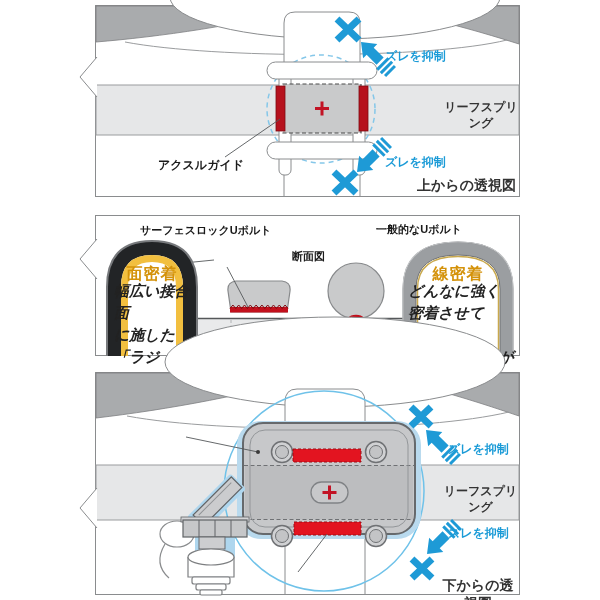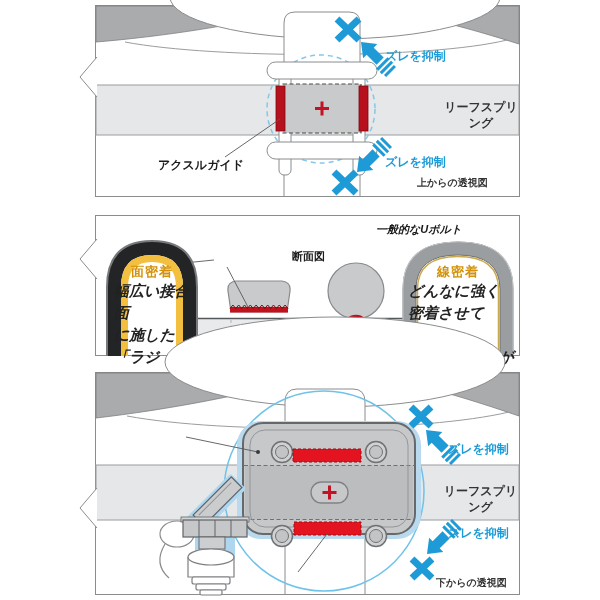--- a/index.html
+++ b/index.html
@@ -7,23 +7,23 @@
           font-family:"Liberation Sans","DejaVu Sans",sans-serif;}
   .panel{position:absolute;}
   svg.art{position:absolute;left:0;top:0;overflow:visible;}
   .lbl{position:absolute;font-weight:bold;white-space:pre-line;line-height:1.3;
        color:#1a1a1a;pointer-events:none;}
   .lbl.blue{color:#1b9bd7;}
   .lbl.gold{color:#d4920a;letter-spacing:1px;}
   .lbl.dim{color:#333;text-align:center;}
   .lbl.center{text-align:center;}
   .fs10{font-size:12px;}
-  .fs105{font-size:13px;}
+  .fs105{font-size:16px;}
   .fs11{font-size:11px;}
-  .fs115{font-size:10px;}
+  .fs115{font-size:14px;}
   .body-text{font-size:15px;line-height:22px;color:#222;font-style:italic;}
 </style>
 </head>
 <body>
 
 <div class="canvas">
 
   <div class="panel" style="left:95px;top:5px;width:425px;height:192px;">
     <svg class="art" width="425" height="192" viewBox="0 0 425 192">
 
@@ -130,21 +130,22 @@
         <path d="M308,141 L308,74 Q308,27 363,27 Q418,27 418,74 L418,141 L405,141 L405,74 Q405,40 363,40 Q321,40 321,74 L321,141 Z" fill="#9b9ea1" stroke="#6f7174" stroke-width="1"></path>
         <path d="M308,141 L308,74 Q308,27 363,27 Q418,27 418,74 L418,141" fill="none" stroke="#c6c8ca" stroke-width="1.2"></path>
         <path d="M322.5,141 L322.5,74 Q322.5,41.5 363,41.5 Q403.5,41.5 403.5,74 L403.5,141" fill="none" stroke="#c9a94e" stroke-width="1.5"></path>
       </g>
 
       <g>
         <polygon points="2,24 -15,44 2,64" fill="#fff"></polygon>
         <polyline points="2,24 -15,44 2,64" fill="none" stroke="#8a8c8e" stroke-width="1"></polyline>
       </g>
     </svg>
-    <div class="lbl fs11" style="left:281px;top:7px;font-style:italic;">一般的なUボルト</div>
+    <div class="lbl fs11" style="left:45px;top:8px;">サーフェスロックUボルト</div>
+    <div class="lbl fs11" style="left:281px;top:7px;">一般的なUボルト</div>
     <div class="lbl fs105 gold center" style="left:27px;top:49px;width:60px;">面密着</div>
     <div class="lbl body-text" style="left:19px;top:65px;width:80px;">幅広い接合面
 に施した「ラジ
 アルセレーシ
 ョン」が強烈な
 保持力を発揮。</div>
     <div class="lbl fs11" style="left:197px;top:34px;">断面図</div>
     <div class="lbl fs105 center" style="left:145px;top:115px;width:140px;letter-spacing:0.5px;">アクスルハウジング</div>
     <div class="lbl fs105 gold center" style="left:333px;top:49px;width:60px;">線密着</div>
     <div class="lbl body-text" style="left:313px;top:65px;width:106px;">どんなに強く

